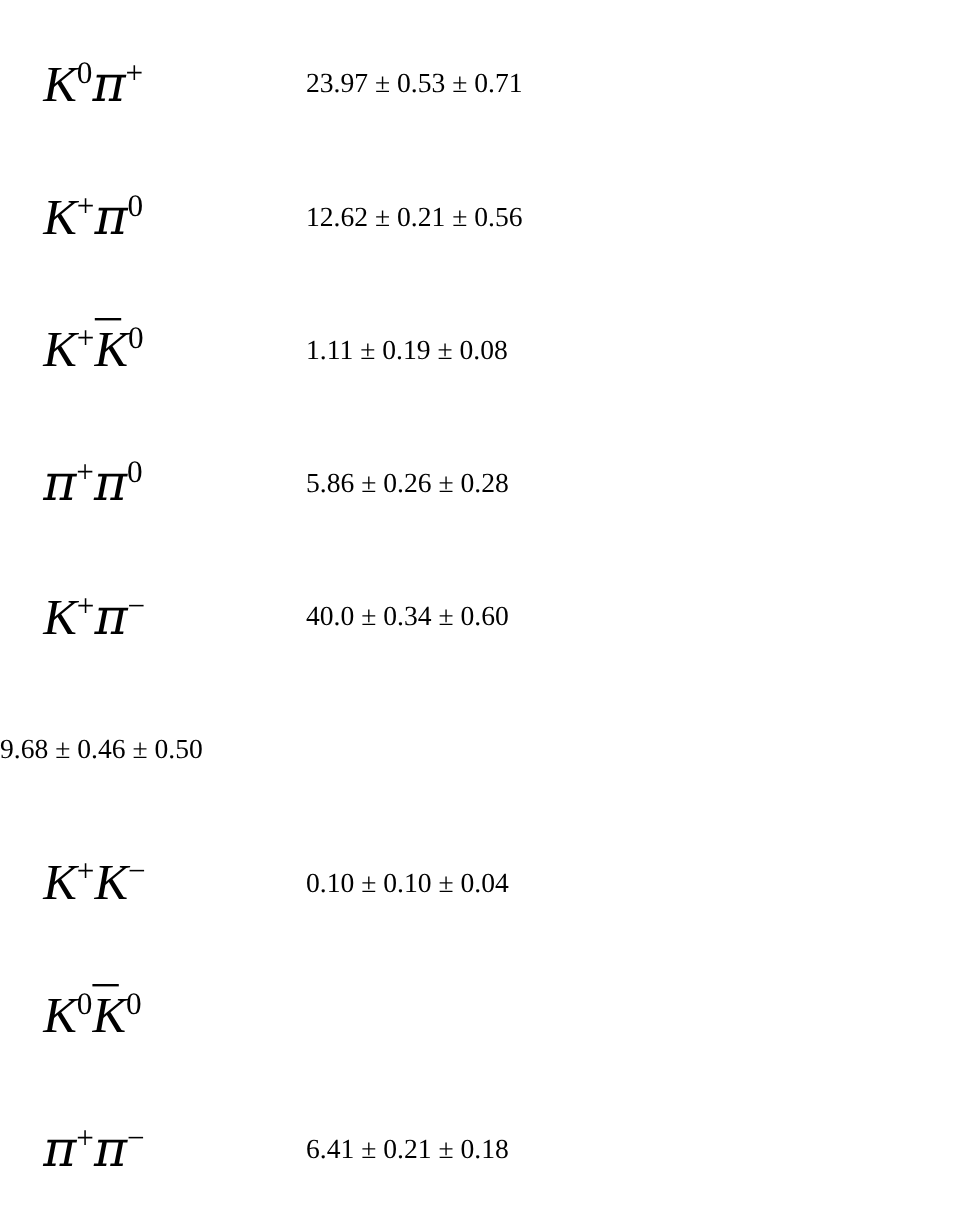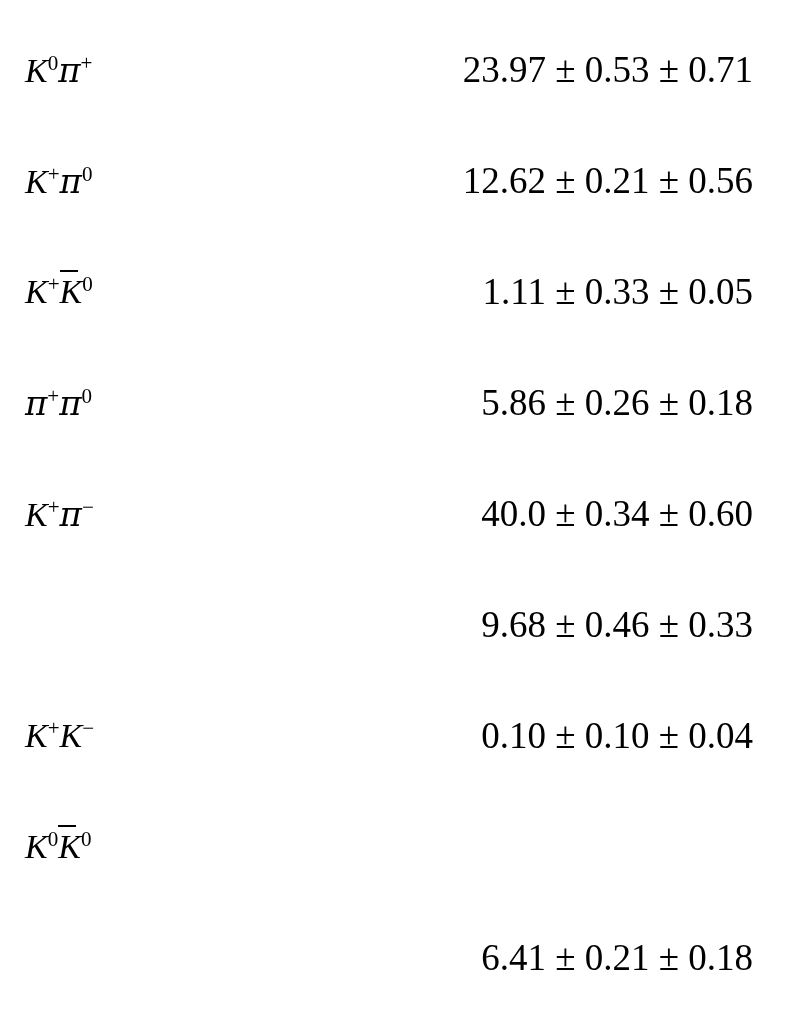--- a/index.html
+++ b/index.html
@@ -24,31 +24,31 @@
     box-sizing: border-box;
   }
   .row {
     display: flex;
     flex-direction: row;
     align-items: center;
     height: 111px;
   }
   .cell-mode {
     width: 255px;
-    padding-left: 25px;
+    padding-left: 36px;
     box-sizing: border-box;
     font-style: italic;
-    font-size: 34px;
+    font-size: 42px;
     white-space: nowrap;
   }
   .cell-value {
     flex: 1;
-    text-align: right;
-    padding-right: 47px;
-    font-size: 37px;
+    text-align: left;
+    padding-right: 64px;
+    font-size: 23px;
     white-space: nowrap;
     font-style: normal;
   }
   
   .sym {
     font-style: italic;
     font-family: "Liberation Serif", serif;
   }
   .sup {
     font-size: 0.62em;
@@ -90,51 +90,54 @@
     <div class="cell-mode">
       <span class="sym">K</span><span class="sup">+</span><span class="greek">π</span><span class="sup">0</span>
     </div>
     <div class="cell-value val-num">12.62 ± 0.21 ± 0.56</div>
   </div>
 
   <div class="row">
     <div class="cell-mode">
       <span class="sym">K</span><span class="sup">+</span><span class="bar"><span class="barline"></span><span class="sym">K</span></span><span class="sup">0</span>
     </div>
-    <div class="cell-value val-num">1.11 ± 0.33 ± 0.05</div>
+    <div class="cell-value val-num">1.11 ± 0.19 ± 0.08</div>
   </div>
 
   <div class="row">
     <div class="cell-mode">
       <span class="greek">π</span><span class="sup">+</span><span class="greek">π</span><span class="sup">0</span>
     </div>
-    <div class="cell-value val-num">5.86 ± 0.26 ± 0.18</div>
+    <div class="cell-value val-num">5.86 ± 0.26 ± 0.28</div>
   </div>
 
   <div class="row">
     <div class="cell-mode">
       <span class="sym">K</span><span class="sup">+</span><span class="greek">π</span><span class="sup">−</span>
     </div>
     <div class="cell-value val-num">40.0 ± 0.34 ± 0.60</div>
   </div>
 
   <div class="row">
-    <div class="cell-value val-num">9.68 ± 0.46 ± 0.33</div>
+    <div class="cell-value val-num">9.68 ± 0.46 ± 0.50</div>
   </div>
 
   <div class="row">
     <div class="cell-mode">
       <span class="sym">K</span><span class="sup">+</span><span class="sym">K</span><span class="sup">−</span>
     </div>
     <div class="cell-value val-num">0.10 ± 0.10 ± 0.04</div>
   </div>
 
   <div class="row">
     <div class="cell-mode">
       <span class="sym">K</span><span class="sup">0</span><span class="bar"><span class="barline"></span><span class="sym">K</span></span><span class="sup">0</span>
     </div>
   </div>
 
   <div class="row">
+    <div class="cell-mode">
+      <span class="greek">π</span><span class="sup">+</span><span class="greek">π</span><span class="sup">−</span>
+    </div>
     <div class="cell-value val-num">6.41 ± 0.21 ± 0.18</div>
   </div>
 
 </div>
 
 </body></html>

